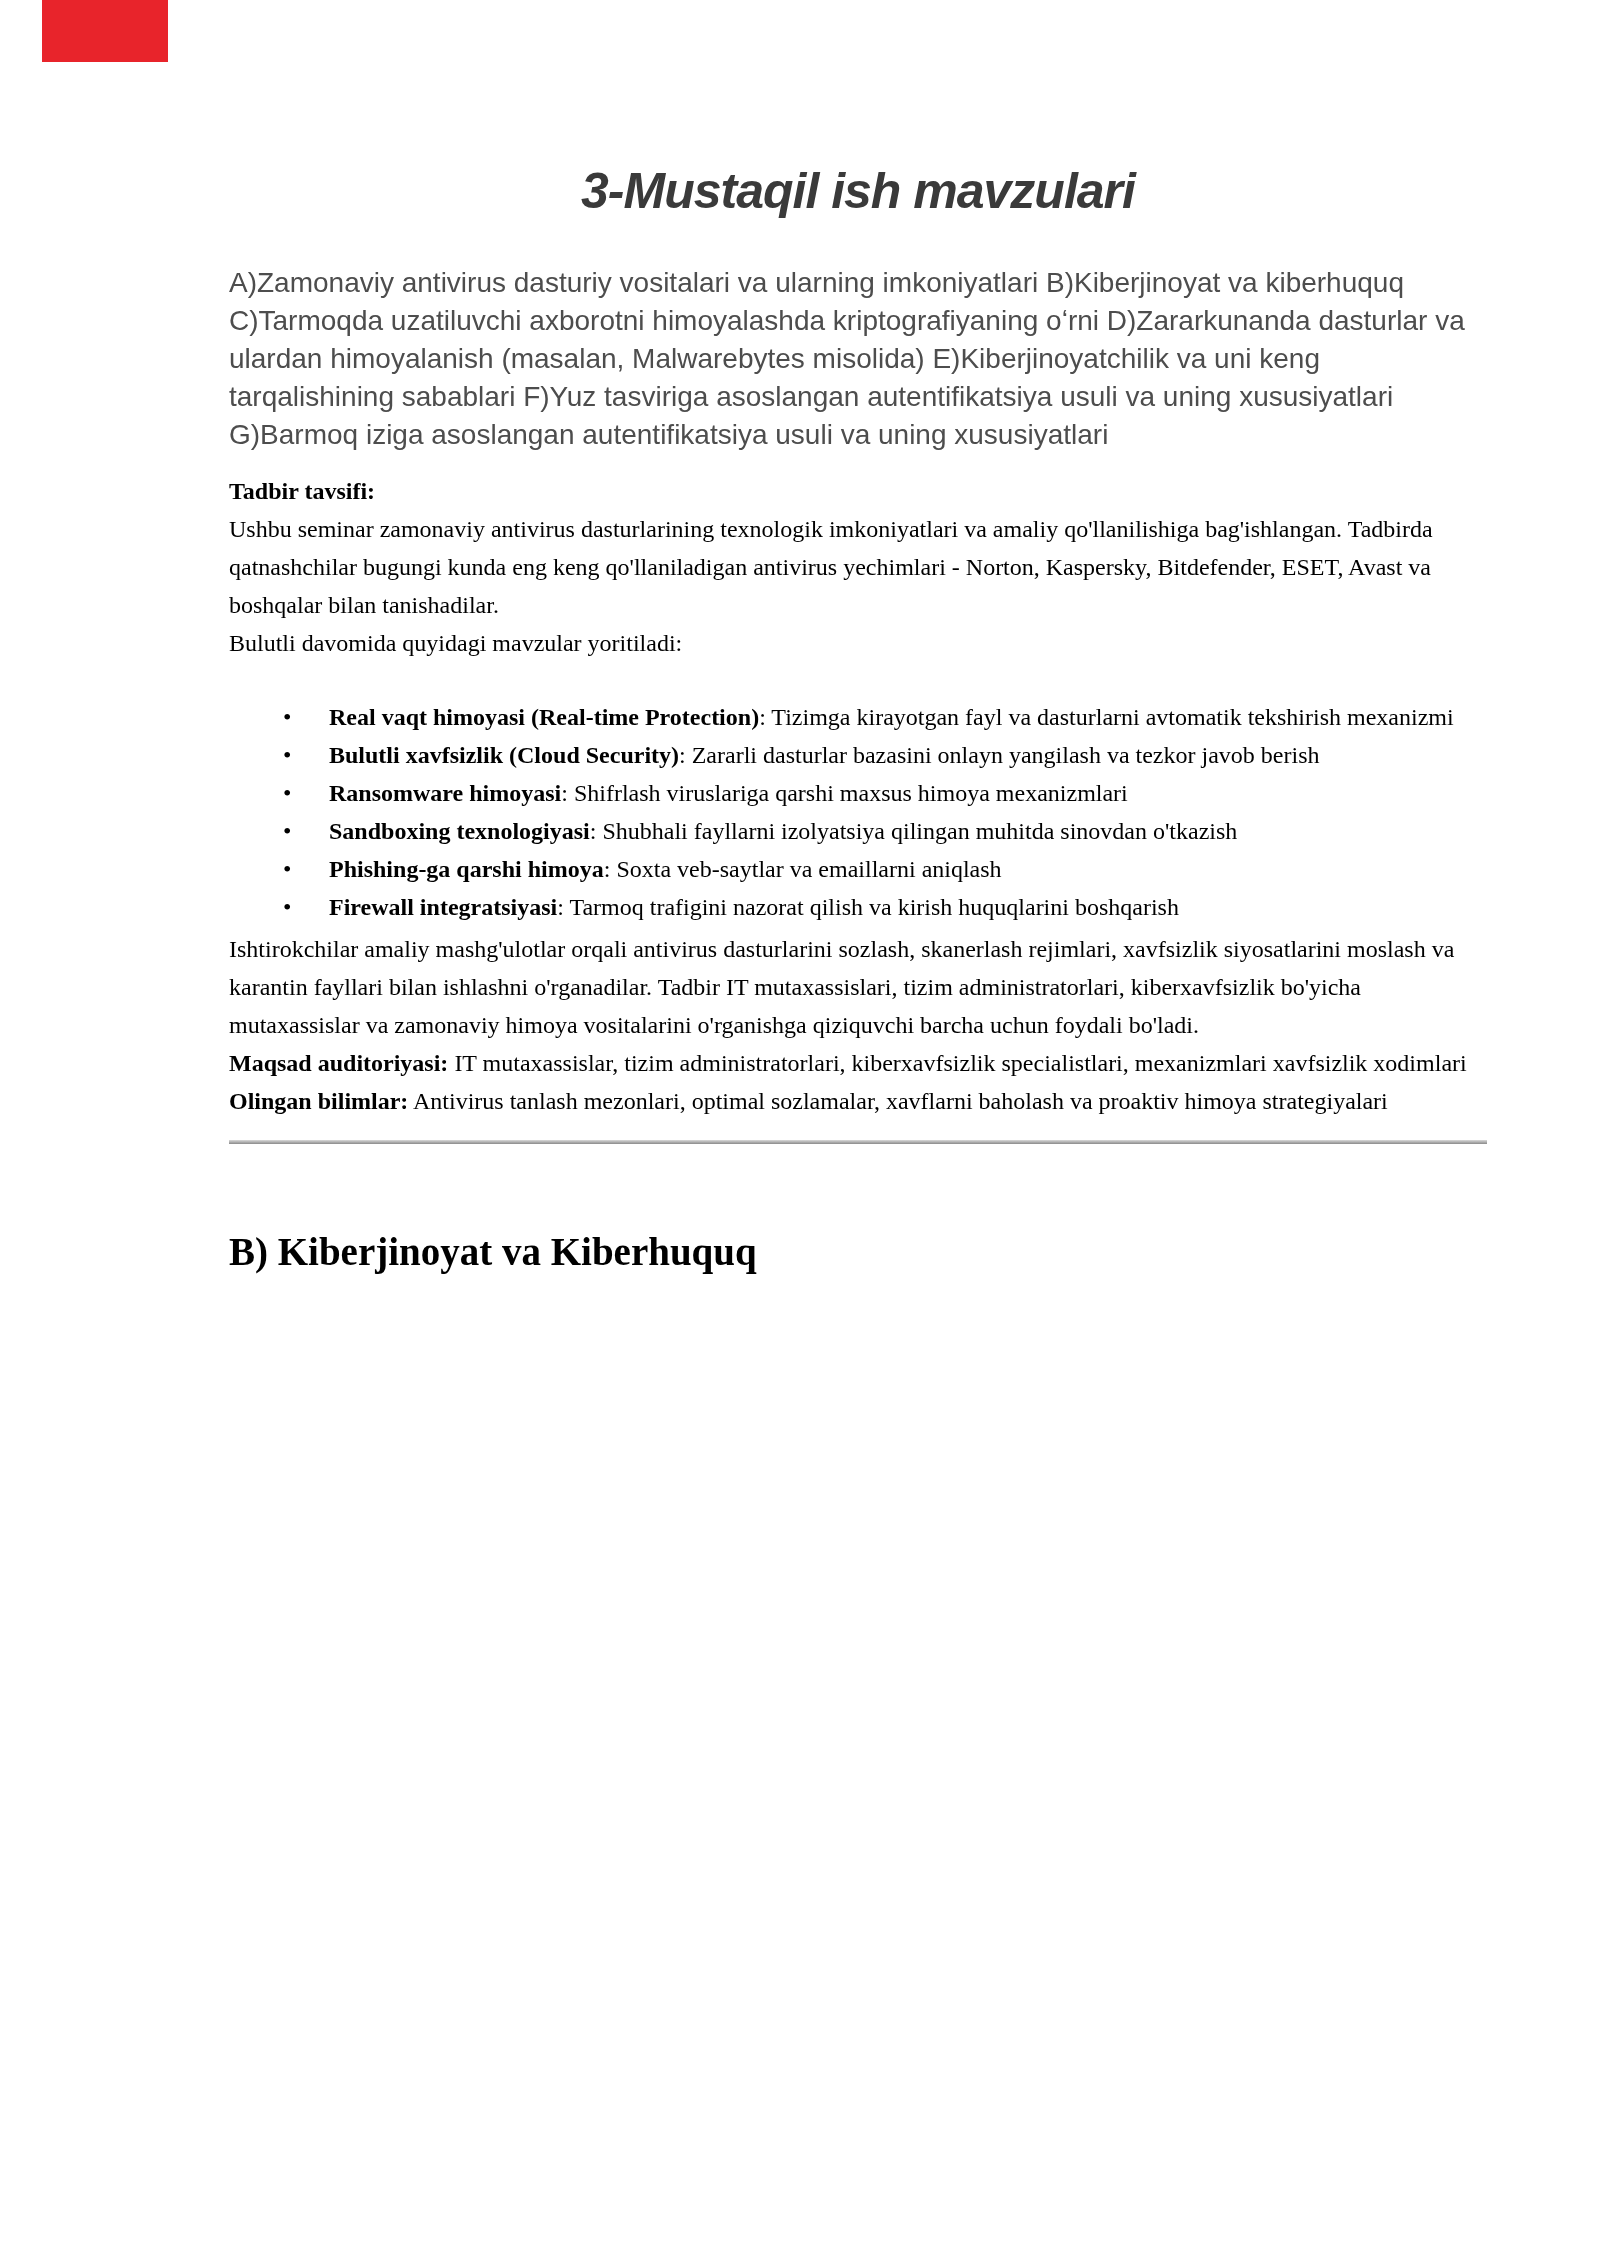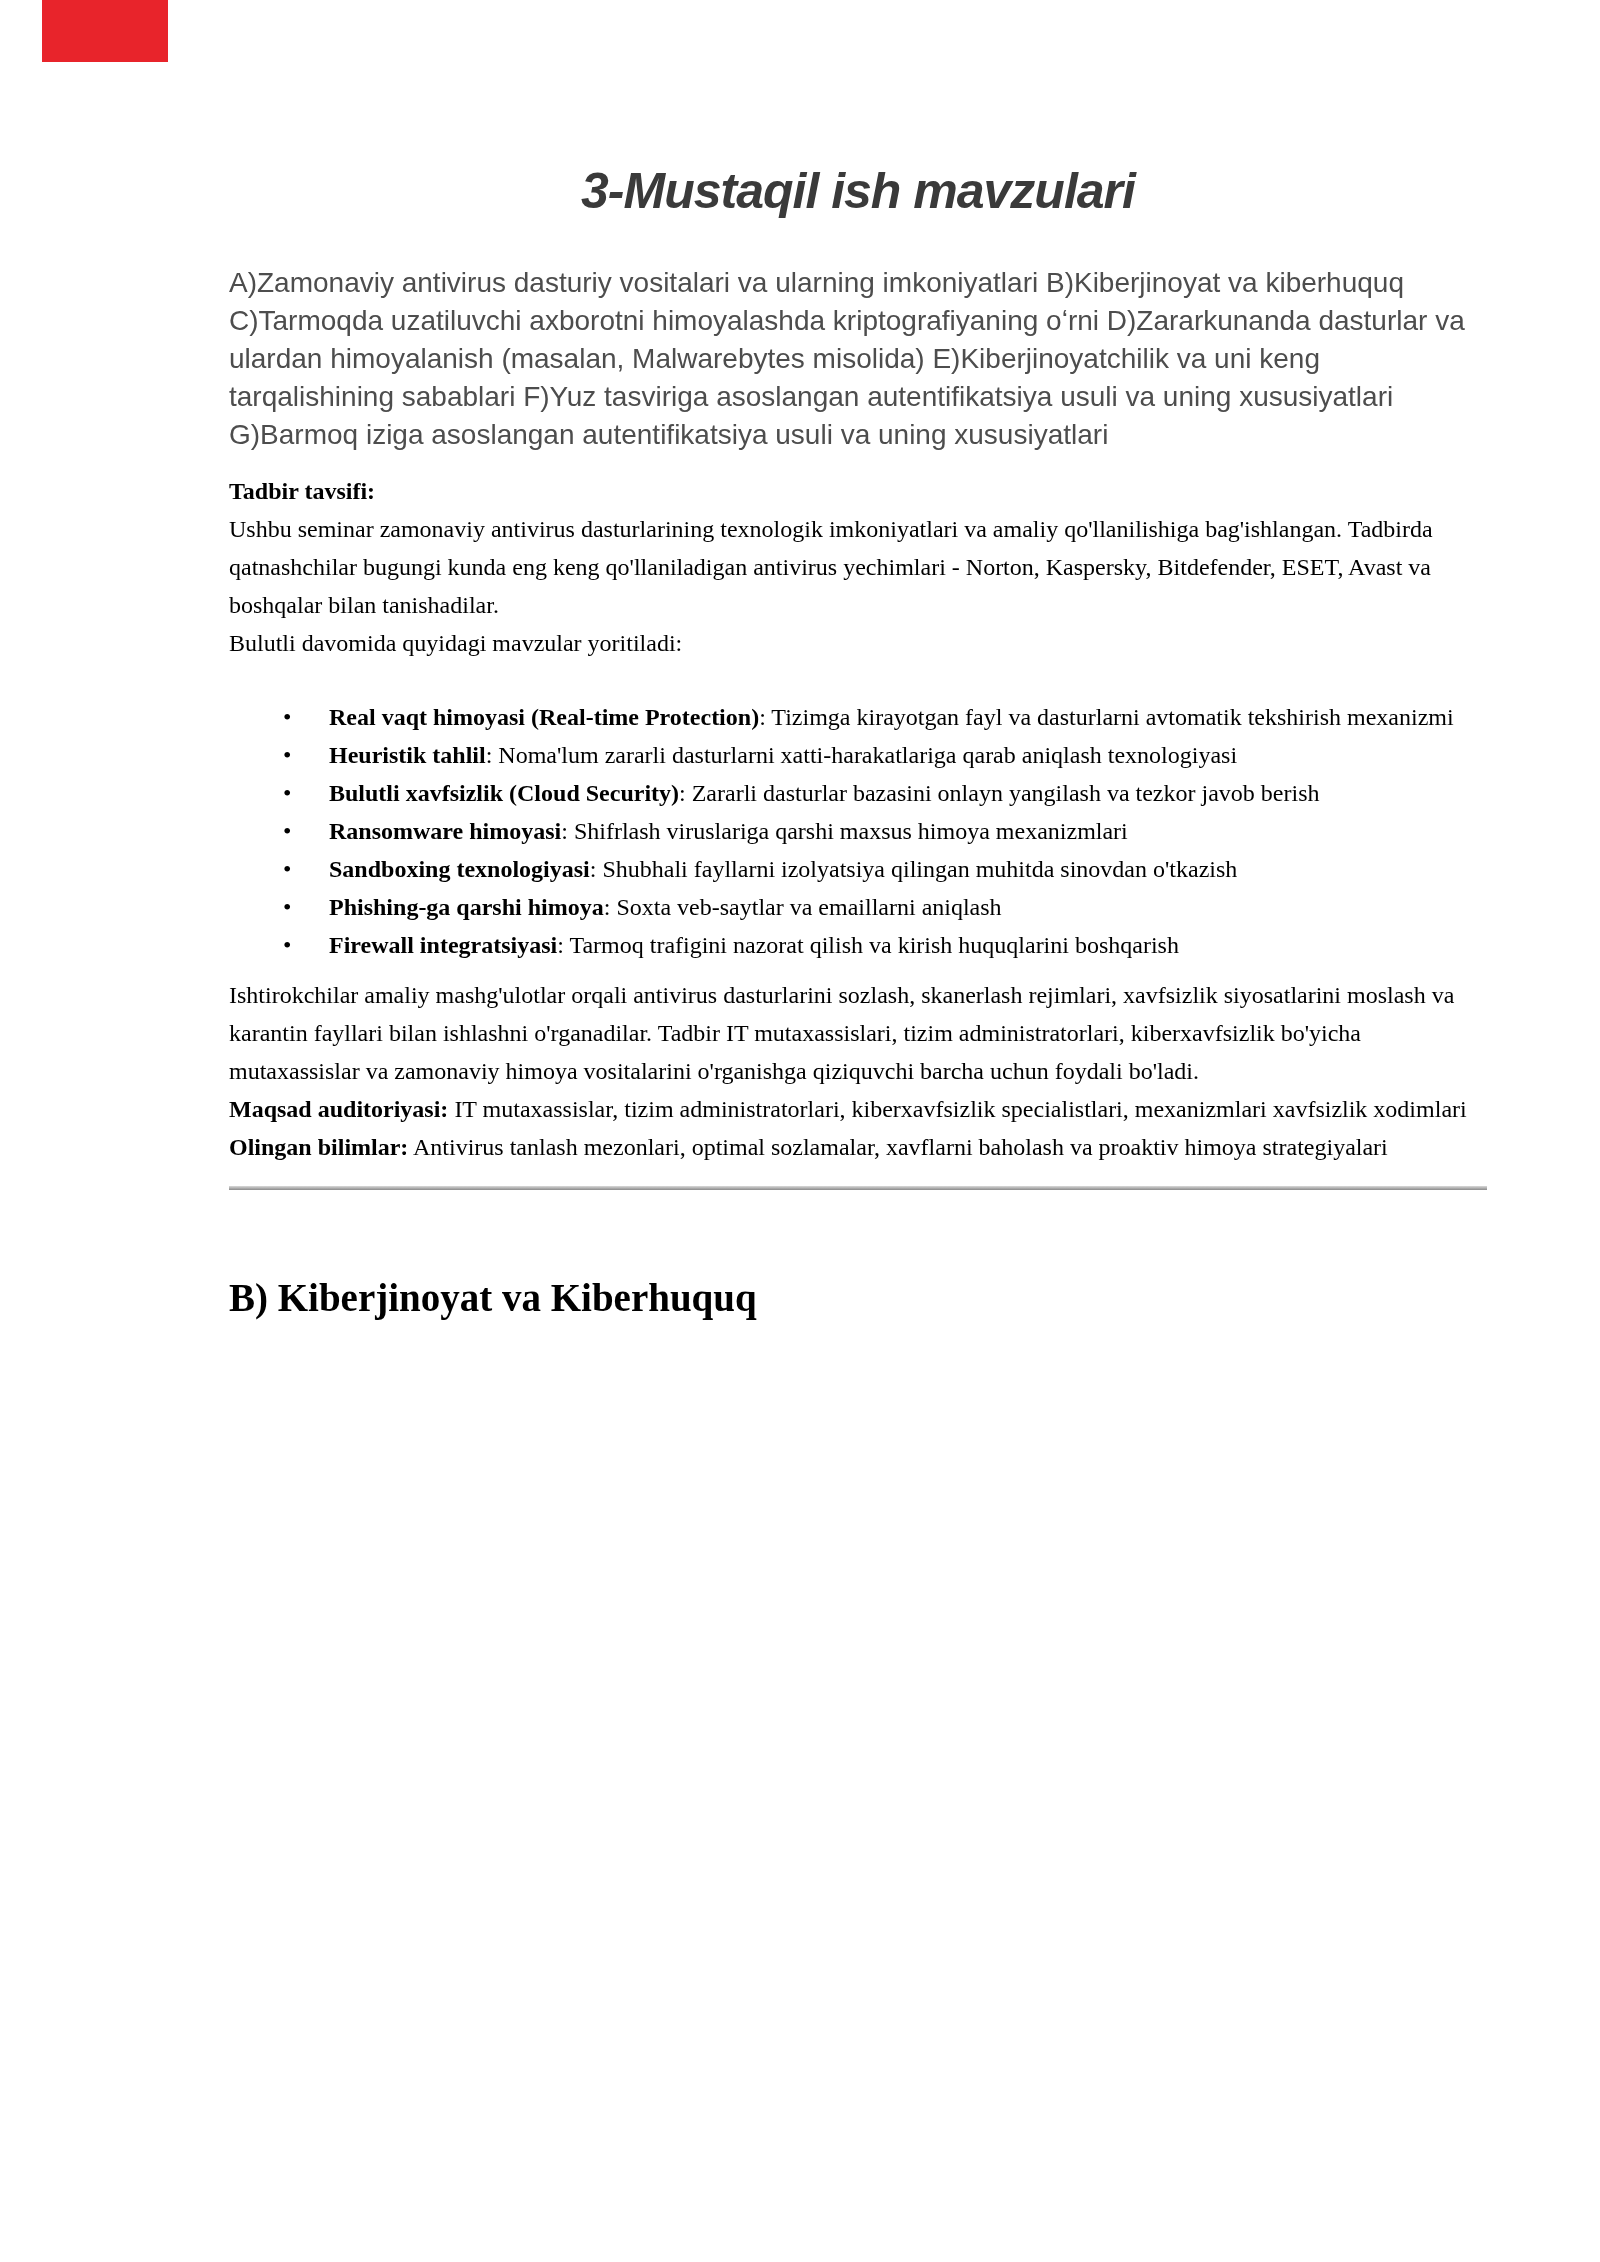--- a/index.html
+++ b/index.html
@@ -65,21 +65,21 @@
     color: #000000;
     margin: 0;
   }
   .p-desc     { margin-top: 42px; }
   .p-topics   { margin-top: 32px; }
   .p-practice { margin-top: 32px; }
   .p-audience { margin-top: 36px; }
   .p-skills   { margin-top: 38px; }
   ul.topic-list {
     list-style: none;
-    margin: 36px 0 12px 0;
+    margin: 36px 0 4px 0;
     padding: 0;
   }
   ul.topic-list li {
     position: relative;
     padding-left: 100px;
     font-size: 24px;
     line-height: 38px;
     color: #000000;
   }
   ul.topic-list li::before {
@@ -118,23 +118,20 @@
 
     <p class="body-par p-desc">Ushbu seminar zamonaviy antivirus dasturlarining texnologik imkoniyatlari va amaliy qo'llanilishiga bag'ishlangan. Tadbirda qatnashchilar bugungi kunda eng keng qo'llaniladigan antivirus yechimlari - Norton, Kaspersky, Bitdefender, ESET, Avast va boshqalar bilan tanishadilar.</p>
 
     <p class="body-par p-topics">Bulutli davomida quyidagi mavzular yoritiladi:</p>
 
     <ul class="topic-list">
       <li>
         <span class="term">Real vaqt himoyasi (Real-time Protection)</span><span>: Tizimga kirayotgan fayl va dasturlarni avtomatik tekshirish mexanizmi</span>
       </li>
       <li>
-        <span class="term">Heuristik tahlil</span><span>: Noma'lum zararli dasturlarni xatti-harakatlariga qarab aniqlash texnologiyasi</span>
-      </li>
-      <li>
         <span class="term">Bulutli xavfsizlik (Cloud Security)</span><span>: Zararli dasturlar bazasini onlayn yangilash va tezkor javob berish</span>
       </li>
       <li>
         <span class="term">Ransomware himoyasi</span><span>: Shifrlash viruslariga qarshi maxsus himoya mexanizmlari</span>
       </li>
       <li>
         <span class="term">Sandboxing texnologiyasi</span><span>: Shubhali fayllarni izolyatsiya qilingan muhitda sinovdan o'tkazish</span>
       </li>
       <li>
         <span class="term">Phishing-ga qarshi himoya</span><span>: Soxta veb-saytlar va emaillarni aniqlash</span>

